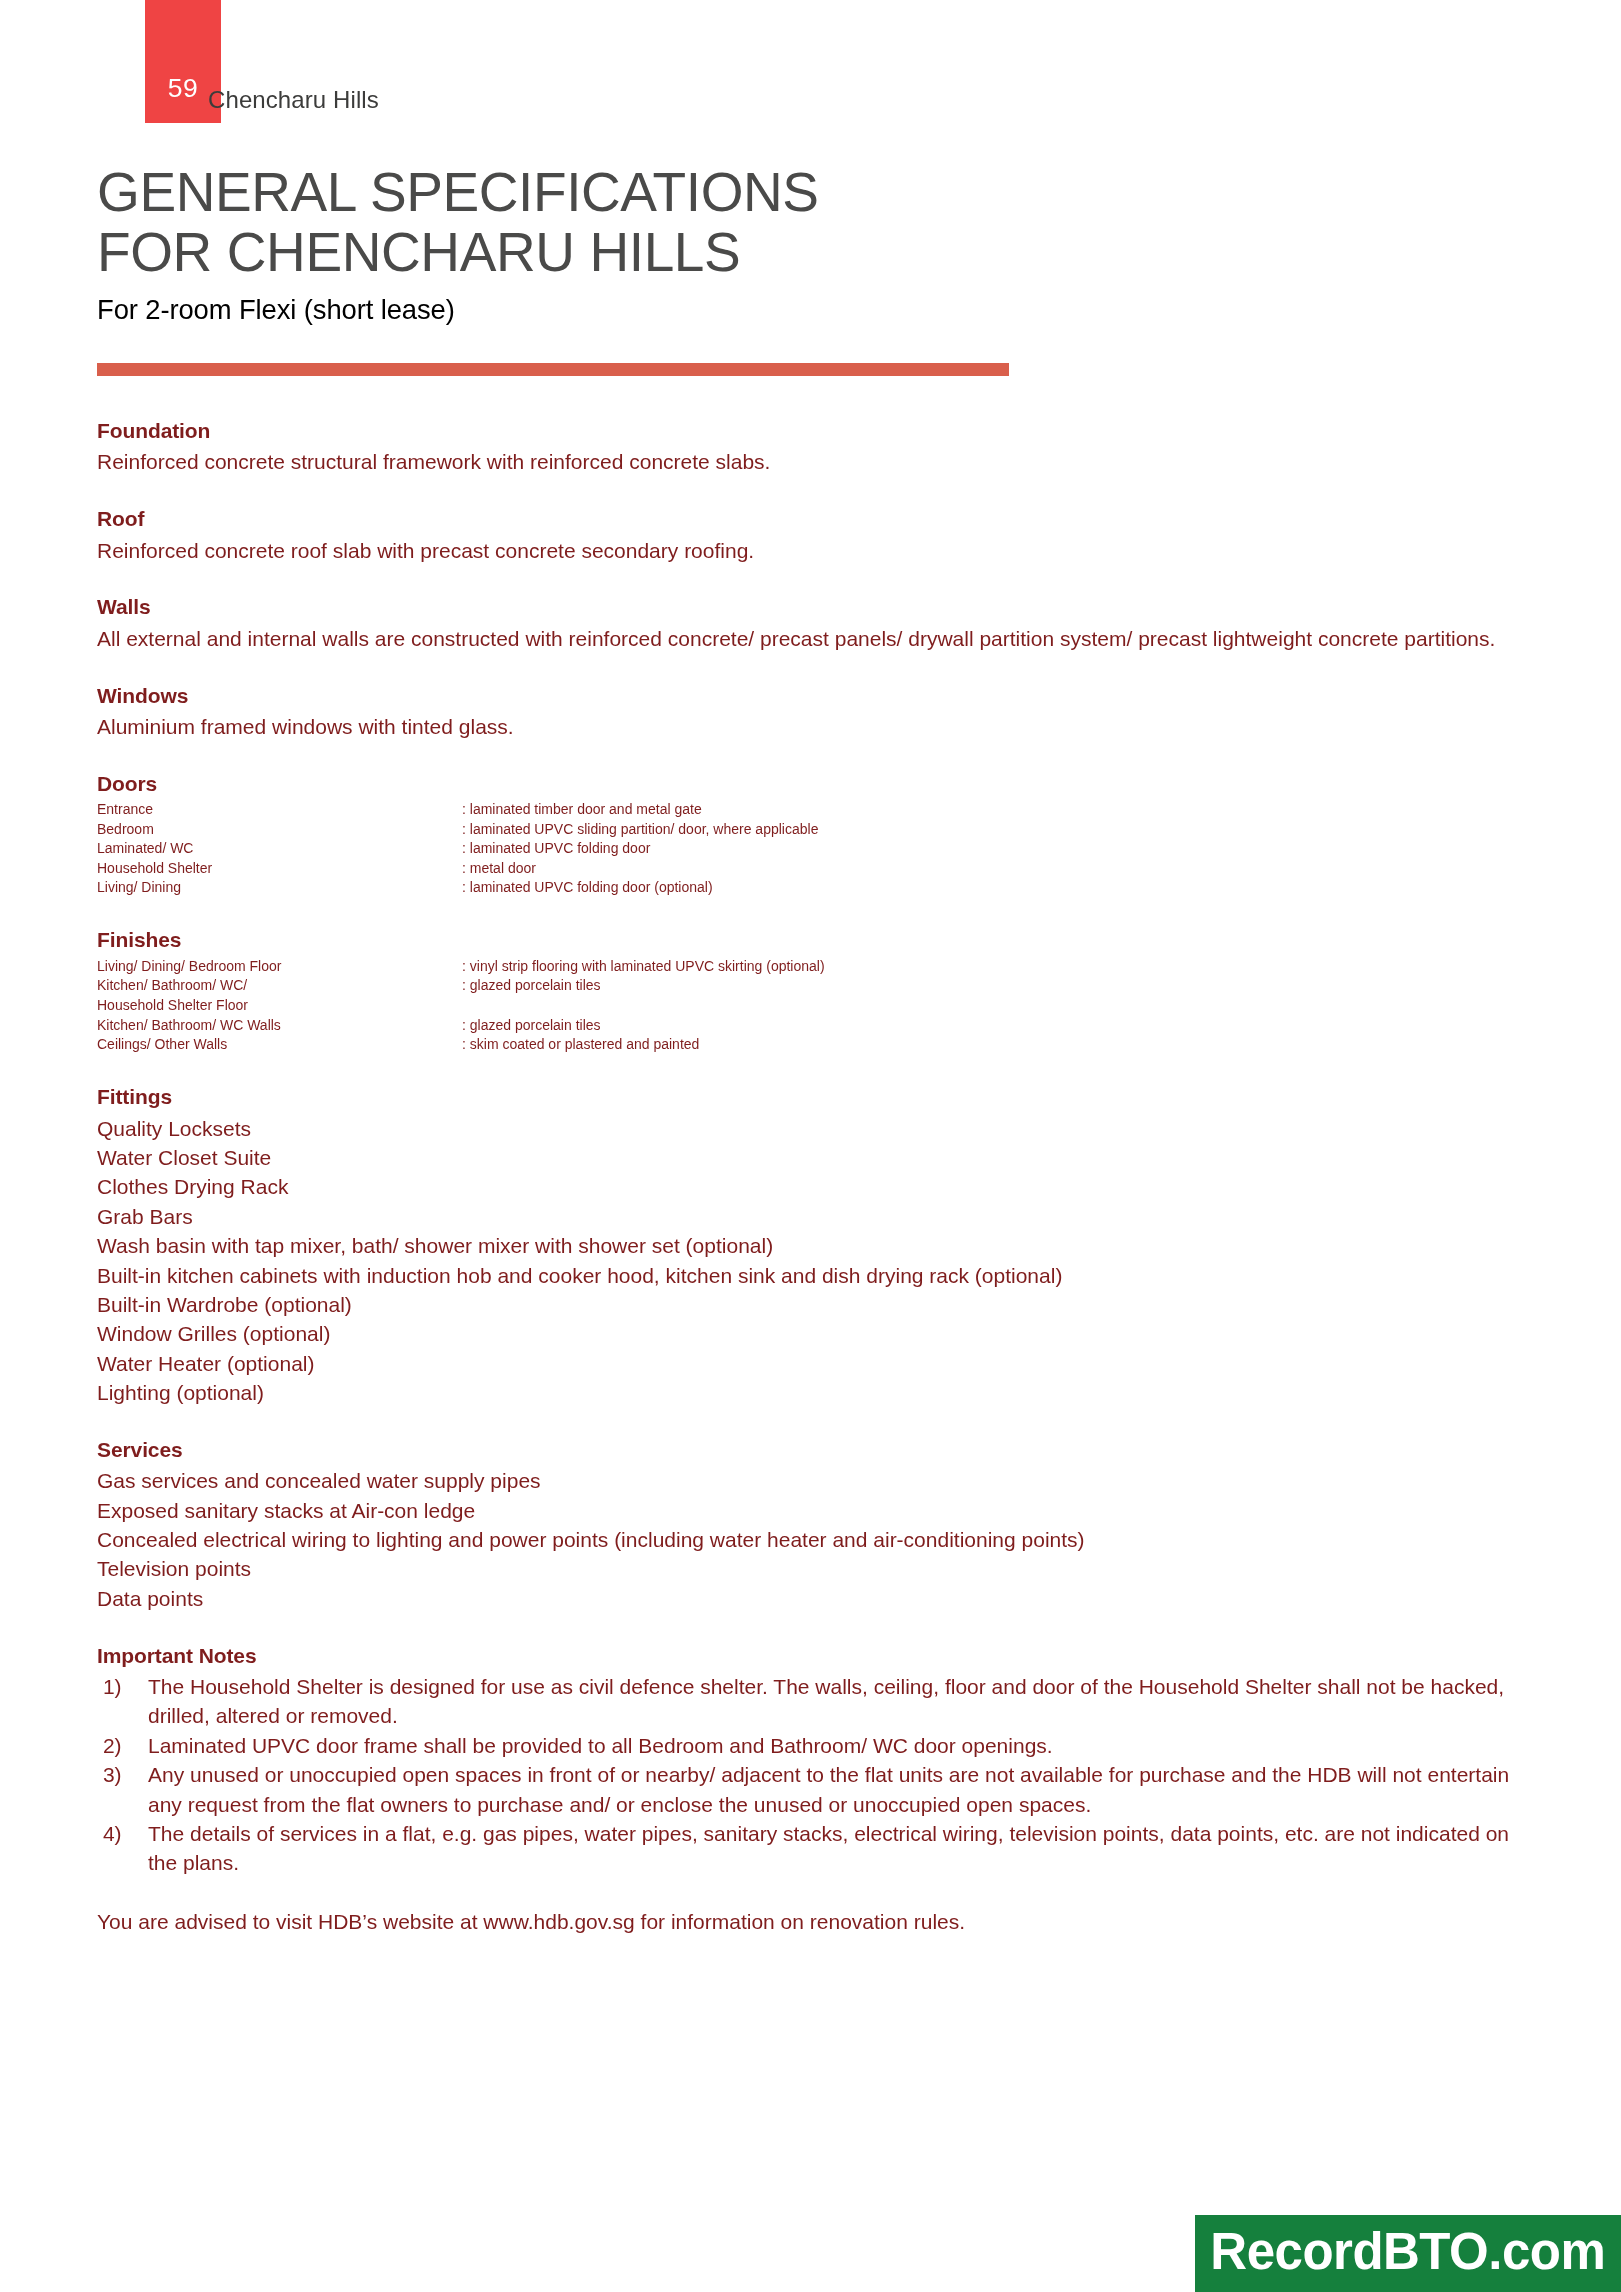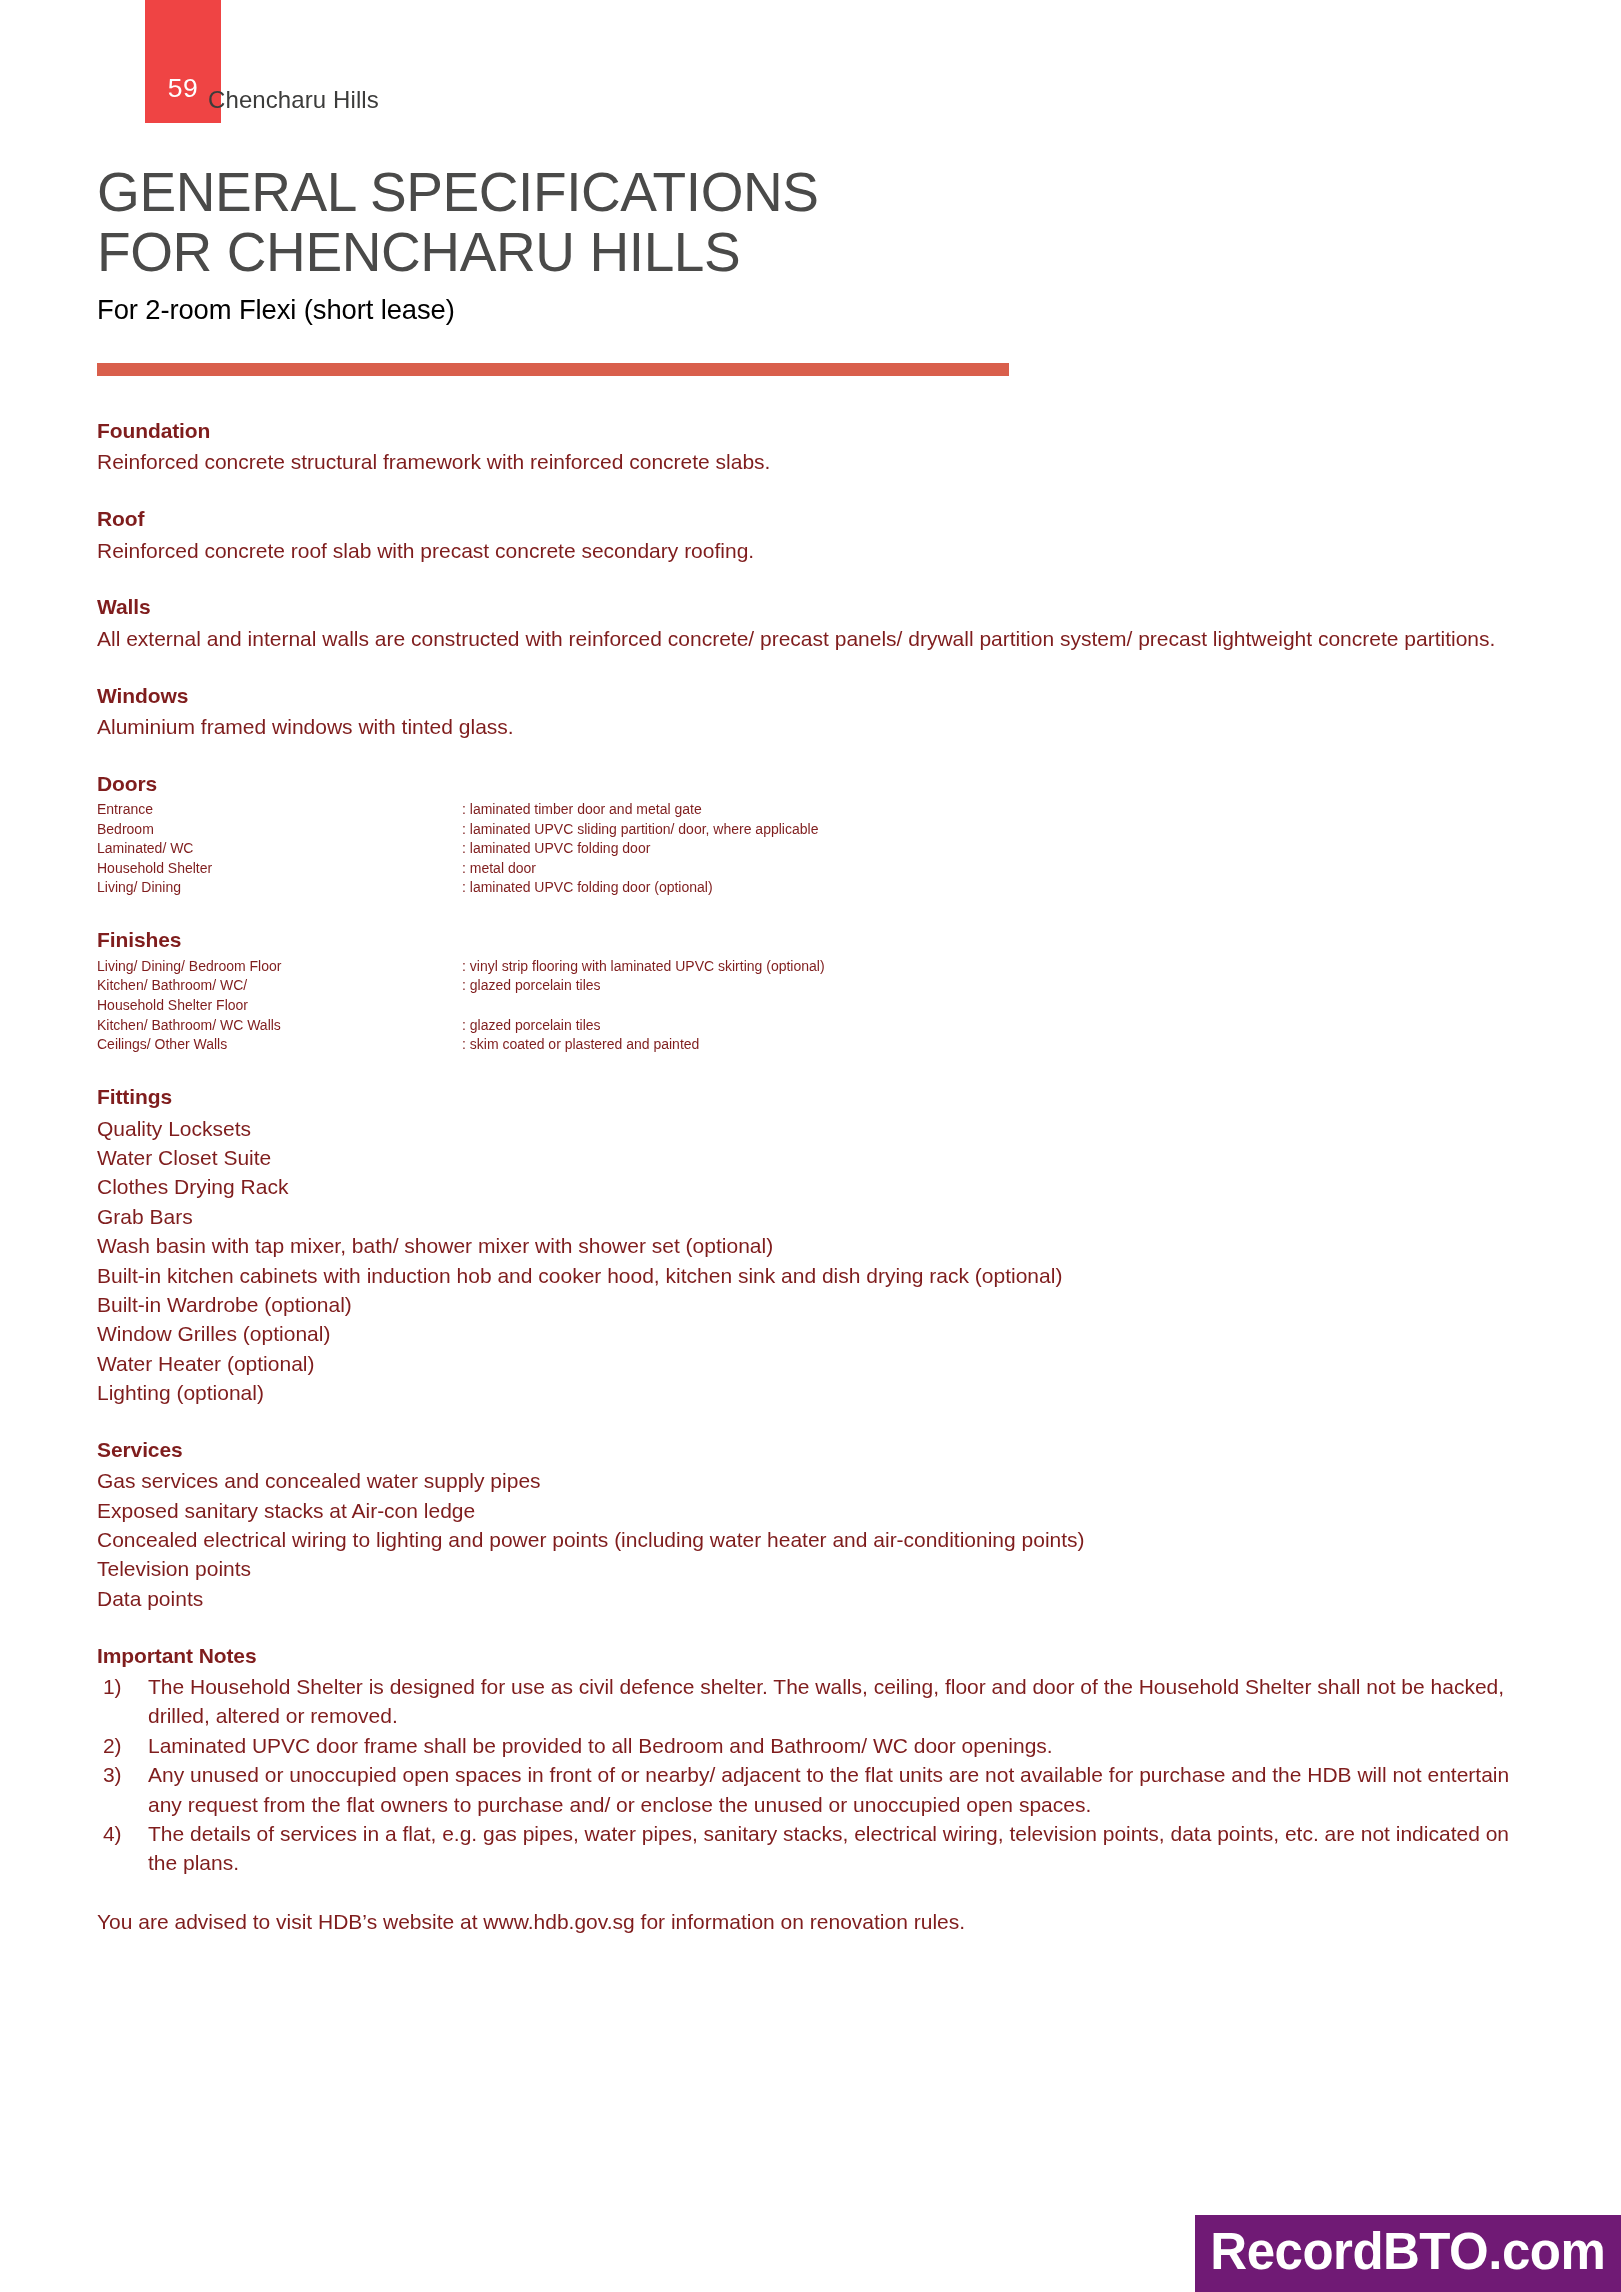--- a/index.html
+++ b/index.html
@@ -150,21 +150,21 @@
   .closing-note {
     margin-top: 29px;
     line-height: 1.40;
   }
 
   
   .watermark {
     position: absolute;
     right: 0;
     bottom: 0;
-    background: #701a75;
+    background: #15803d;
     color: #ffffff;
     font-family: "Liberation Sans", sans-serif;
     font-weight: bold;
     font-size: 51px;
     line-height: 1;
     padding: 11.8px 15.7px 15.7px 15.7px;
     letter-spacing: -0.5px;
     white-space: nowrap;
   }
 </style>

